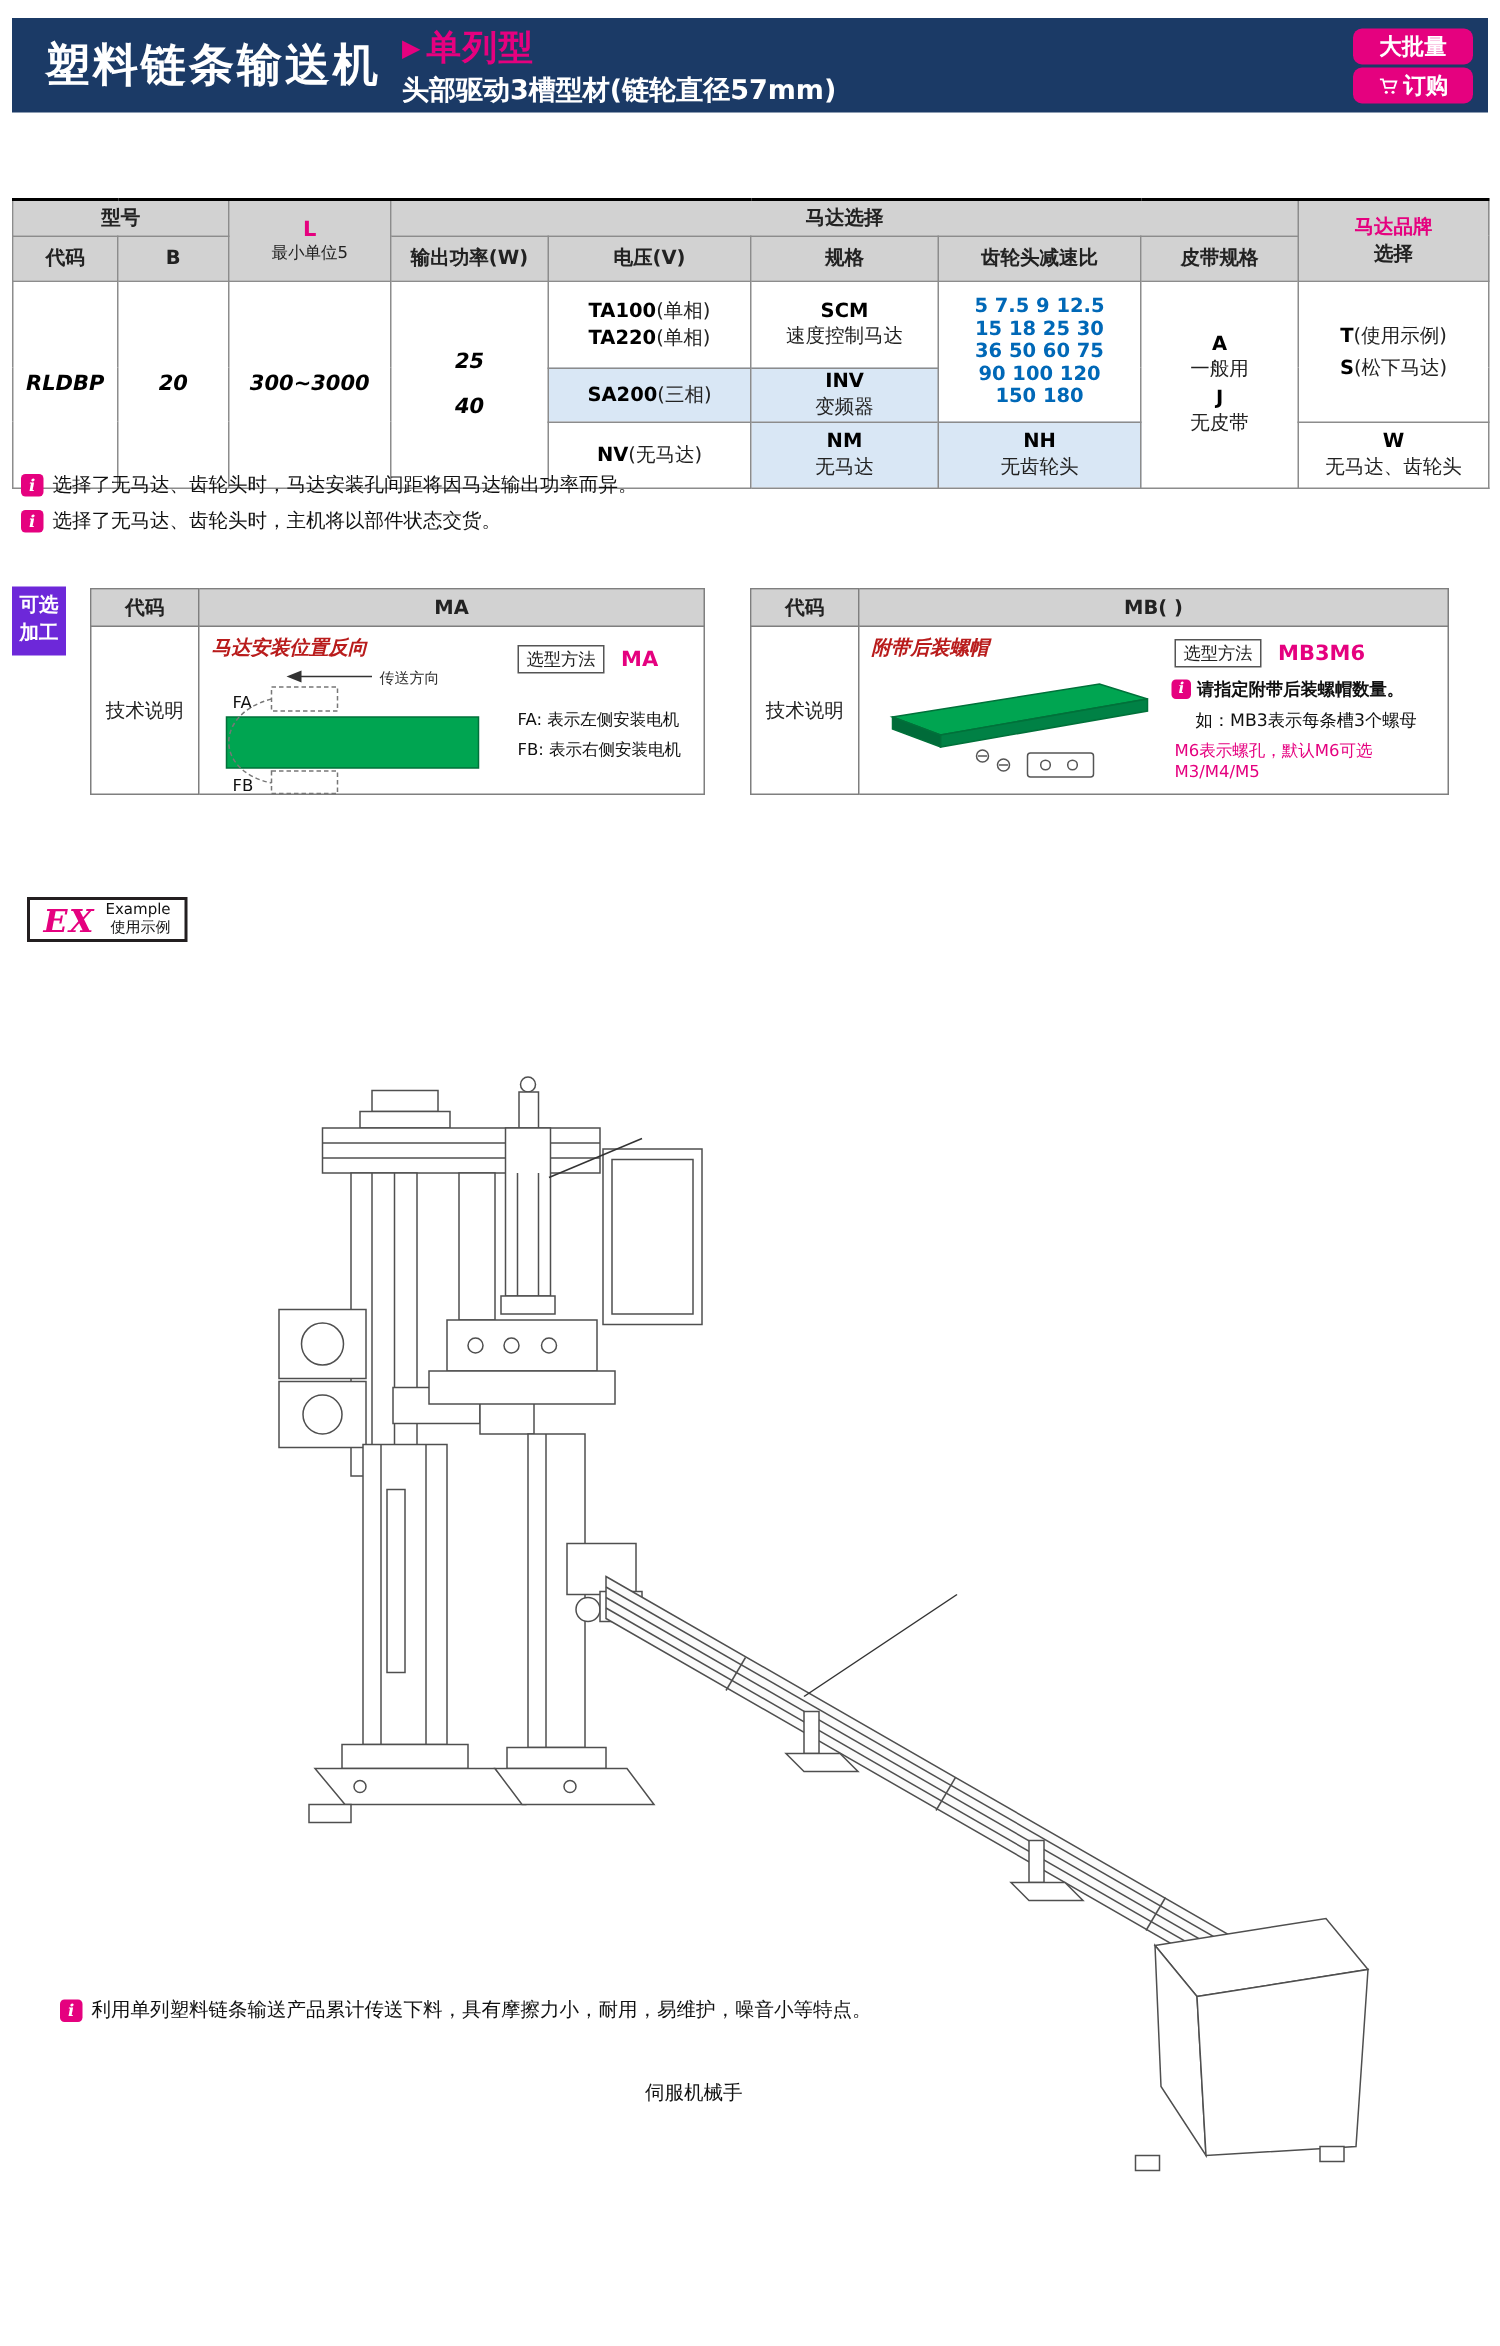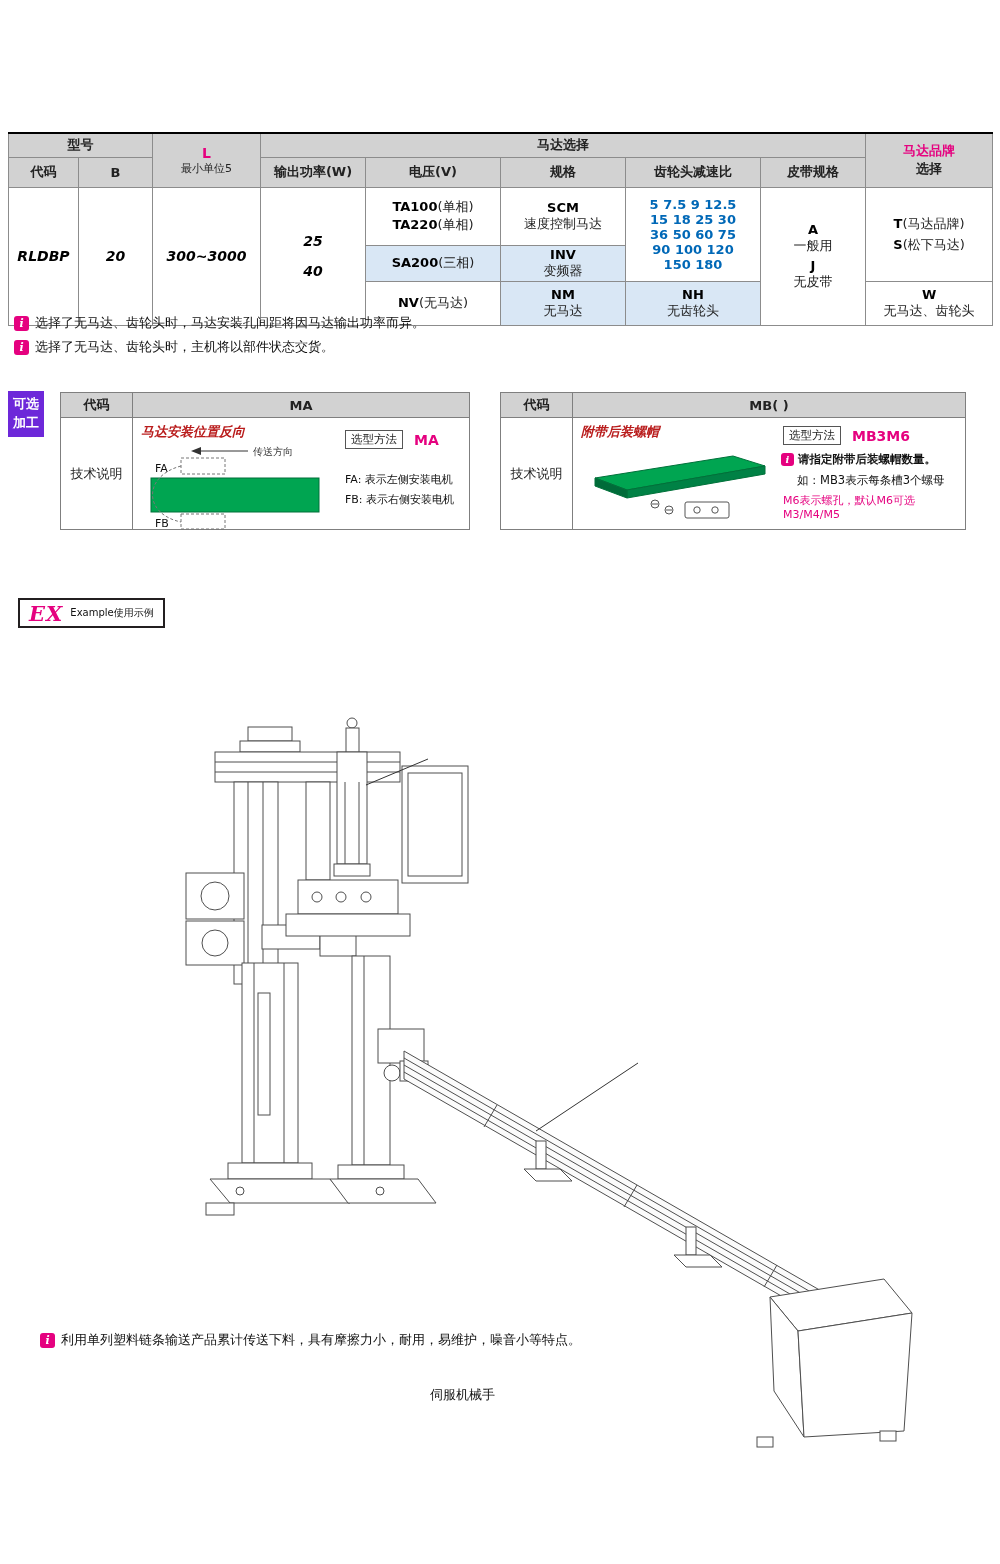--- a/index.html
+++ b/index.html
@@ -86,36 +86,59 @@
   .mb-note1 { position:absolute; left:208px; top:34px; display:flex; align-items:center; gap:4px; font-size:11.5px; font-weight:bold; color:#111; }
   .mb-note2 { position:absolute; left:224px; top:55px; font-size:11.5px; color:#111; }
   .mb-note3 { position:absolute; left:210px; top:75px; font-size:11px; color:#e5017f; }
 
   
   .ex-badge {
     position:absolute; left:18px; top:598px; height:30px; border:2px solid #231f20; background:#fff;
     display:inline-flex; align-items:center; gap:7px; padding:0 9px;text-align:right;
   }
   .ex-logo { font-family:"DejaVu Serif","Liberation Serif",serif; font-style:italic; font-weight:bold; font-size:21px; color:#e5017f; letter-spacing:1px; }
-  .ex-labels { display:flex; flex-direction:row; font-size:10px; line-height:1.2; color:#111; }
+  .ex-labels { display:flex; flex-direction:column; font-size:10px; line-height:1.2; color:#111; }
 
   
   .illustration { position:absolute; left:0; top:663px; width:1000px; height:830px; }
   .machine-svg { position:absolute; left:0; top:0; }
   .ill-label { position:absolute; font-size:13px; color:#111; white-space:nowrap; }
   .robot-label { left:430px; top:723px; }
 
   
   .bottom-note { position:absolute; left:40px; top:1331px; display:flex; align-items:center; gap:6px; font-size:13px; color:#111; }
 </style>
 </head>
 <body>
 
 <div class="page">
 
+  <header class="header-bar">
+    <div class="header-title">塑料链条输送机</div>
+    <div class="header-sub-block">
+      <div class="header-line1">
+        <span class="header-arrow">▶</span>
+        <span class="header-series">单列型</span>
+      </div>
+      <div class="header-subtitle">头部驱动3槽型材(链轮直径57mm)</div>
+    </div>
+    <div class="badges">
+      <div class="badge">
+        <span>大批量</span>
+      </div>
+      <div class="badge">
+        <svg class="cart-icon" viewBox="0 0 14 14">
+          <path d="M1 2 h2.2 l1.6 6.2 h6.4 l1.6 -4.6 h-8.6" fill="none" stroke="#fff" stroke-width="1.3"></path>
+          <circle cx="5.6" cy="11.3" r="1.1" fill="#fff"></circle>
+          <circle cx="10.4" cy="11.3" r="1.1" fill="#fff"></circle>
+        </svg>
+        <span>订购</span>
+      </div>
+    </div>
+  </header>
 
   <table class="main-table">
     <colgroup>
       <col style="width:70px">
         <col style="width:74px">
         <col style="width:108px">
       <col style="width:105px">
         <col style="width:135px">
         <col style="width:125px">
       <col style="width:135px">
@@ -169,21 +192,21 @@
           <div class="gear-line">90 100 120</div>
           <div class="gear-line">150 180</div>
         </td>
         <td rowspan="3">
           <div class="bl">A</div>
           <div>一般用</div>
           <div class="bl stack-gap">J</div>
           <div>无皮带</div>
         </td>
         <td rowspan="2">
-          <div><span class="bl">T</span><span>(马达品牌)</span></div>
+          <div><span class="bl">T</span><span>(使用示例)</span></div>
           <div class="stack-gap"><span class="bl">S</span><span>(松下马达)</span></div>
         </td>
       </tr>
       <tr class="br2">
         <td class="lb">
           <span class="bl">SA200</span><span>(三相)</span>
         </td>
         <td class="lb">
           <div class="bl">INV</div>
           <div>变频器</div>

